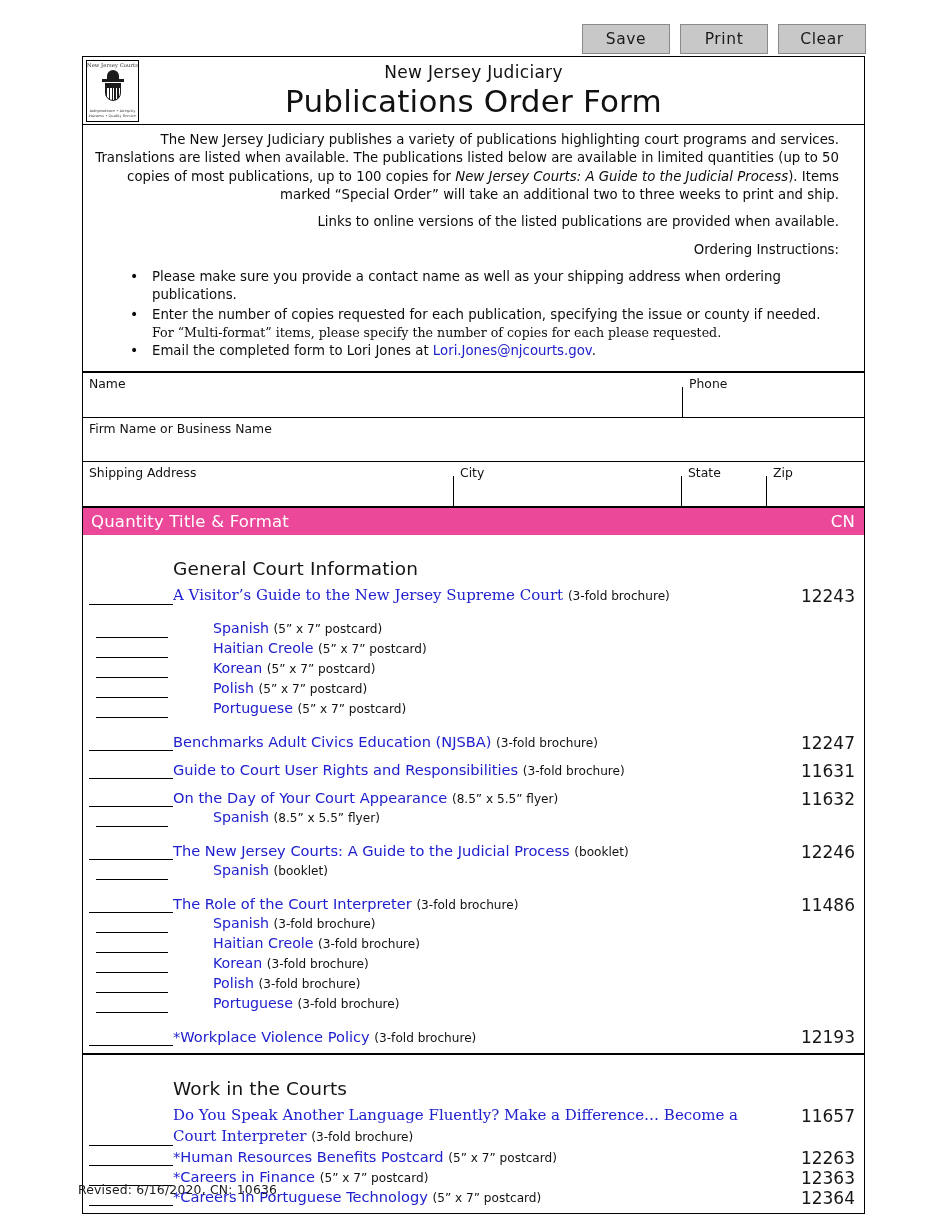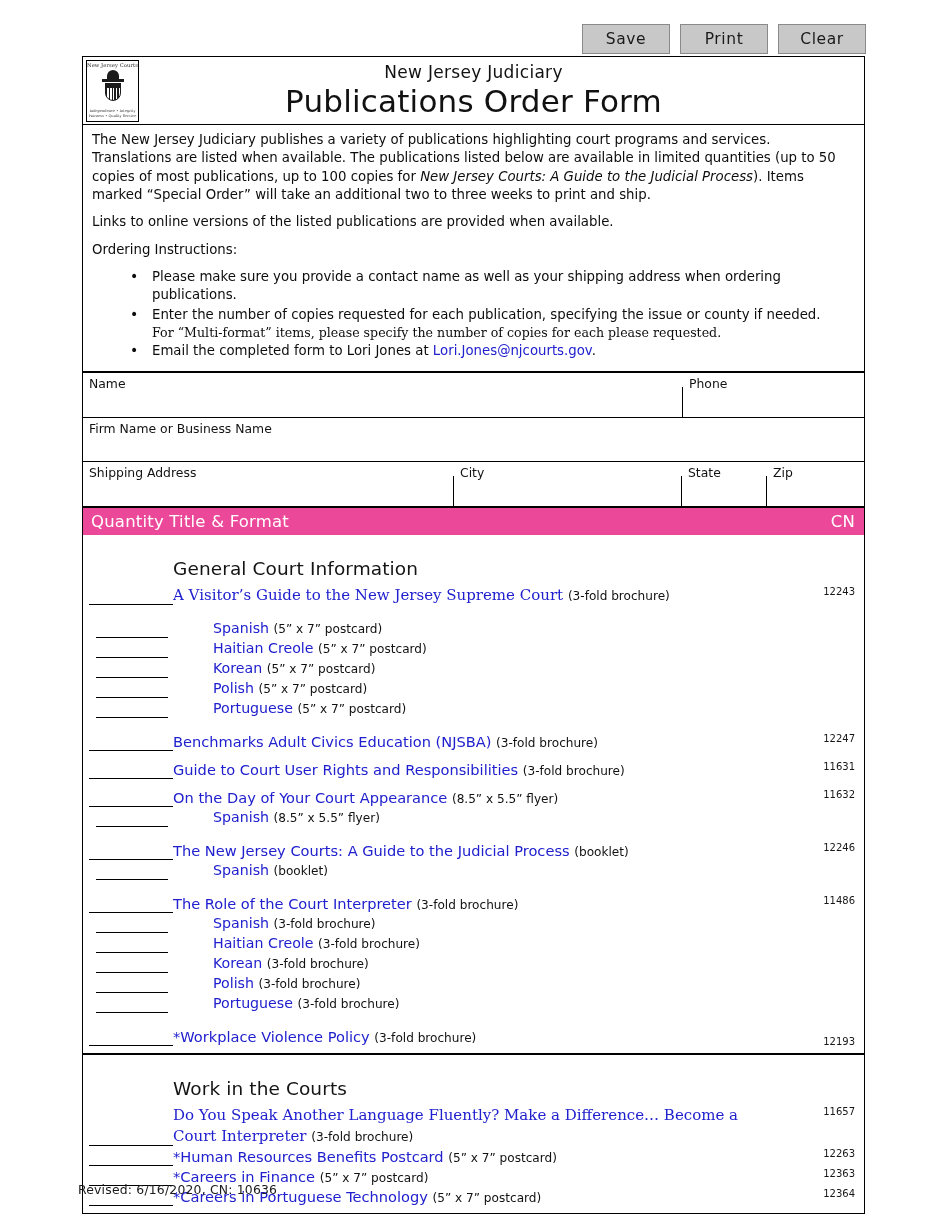--- a/index.html
+++ b/index.html
@@ -115,21 +115,21 @@
   }
 
   
   .intro {
     border-bottom: 2.4px solid #000;
     padding: 6px 9px 9px 9px;
     font-size: 13.3px;
     line-height: 1.38;
     color: #0d0d0d;
   }
-  .intro p { margin: 0 8px 9px 0; }
+  .intro p { margin: 0 16px 9px 0; text-align: right; }
   .intro p:last-child { margin-bottom: 0; }
   .intro i { font-style: italic; }
   .bullets { margin: 0; padding: 0 0 0 26px; list-style: none; }
   .bullets li {
     position: relative;
     padding-left: 34px;
     margin-bottom: 1px;
     line-height: 1.38;
   }
   .bullets li::before {
@@ -221,21 +221,21 @@
   .row .txt .fmt {
     color: #111;
     font-size: 12.1px;
   }
   .row .txt.serif { font-family: "DejaVu Serif", serif; font-size: 15px; }
   .row .txt.serif .fmt { font-family: "DejaVu Sans", sans-serif; }
   .row .cn {
     position: absolute;
     right: 9px;
     top: 1px;
-    font-size: 10px;
+    font-size: 17px;
     color: #161616;
   }
   .row .cn.low { top: auto; bottom: 0px; }
   .gap { height: 13px; }
   .gap-sm { height: 8px; }
 
   
   .footer {
     position: absolute;
     left: 78px; top: 1182px;

